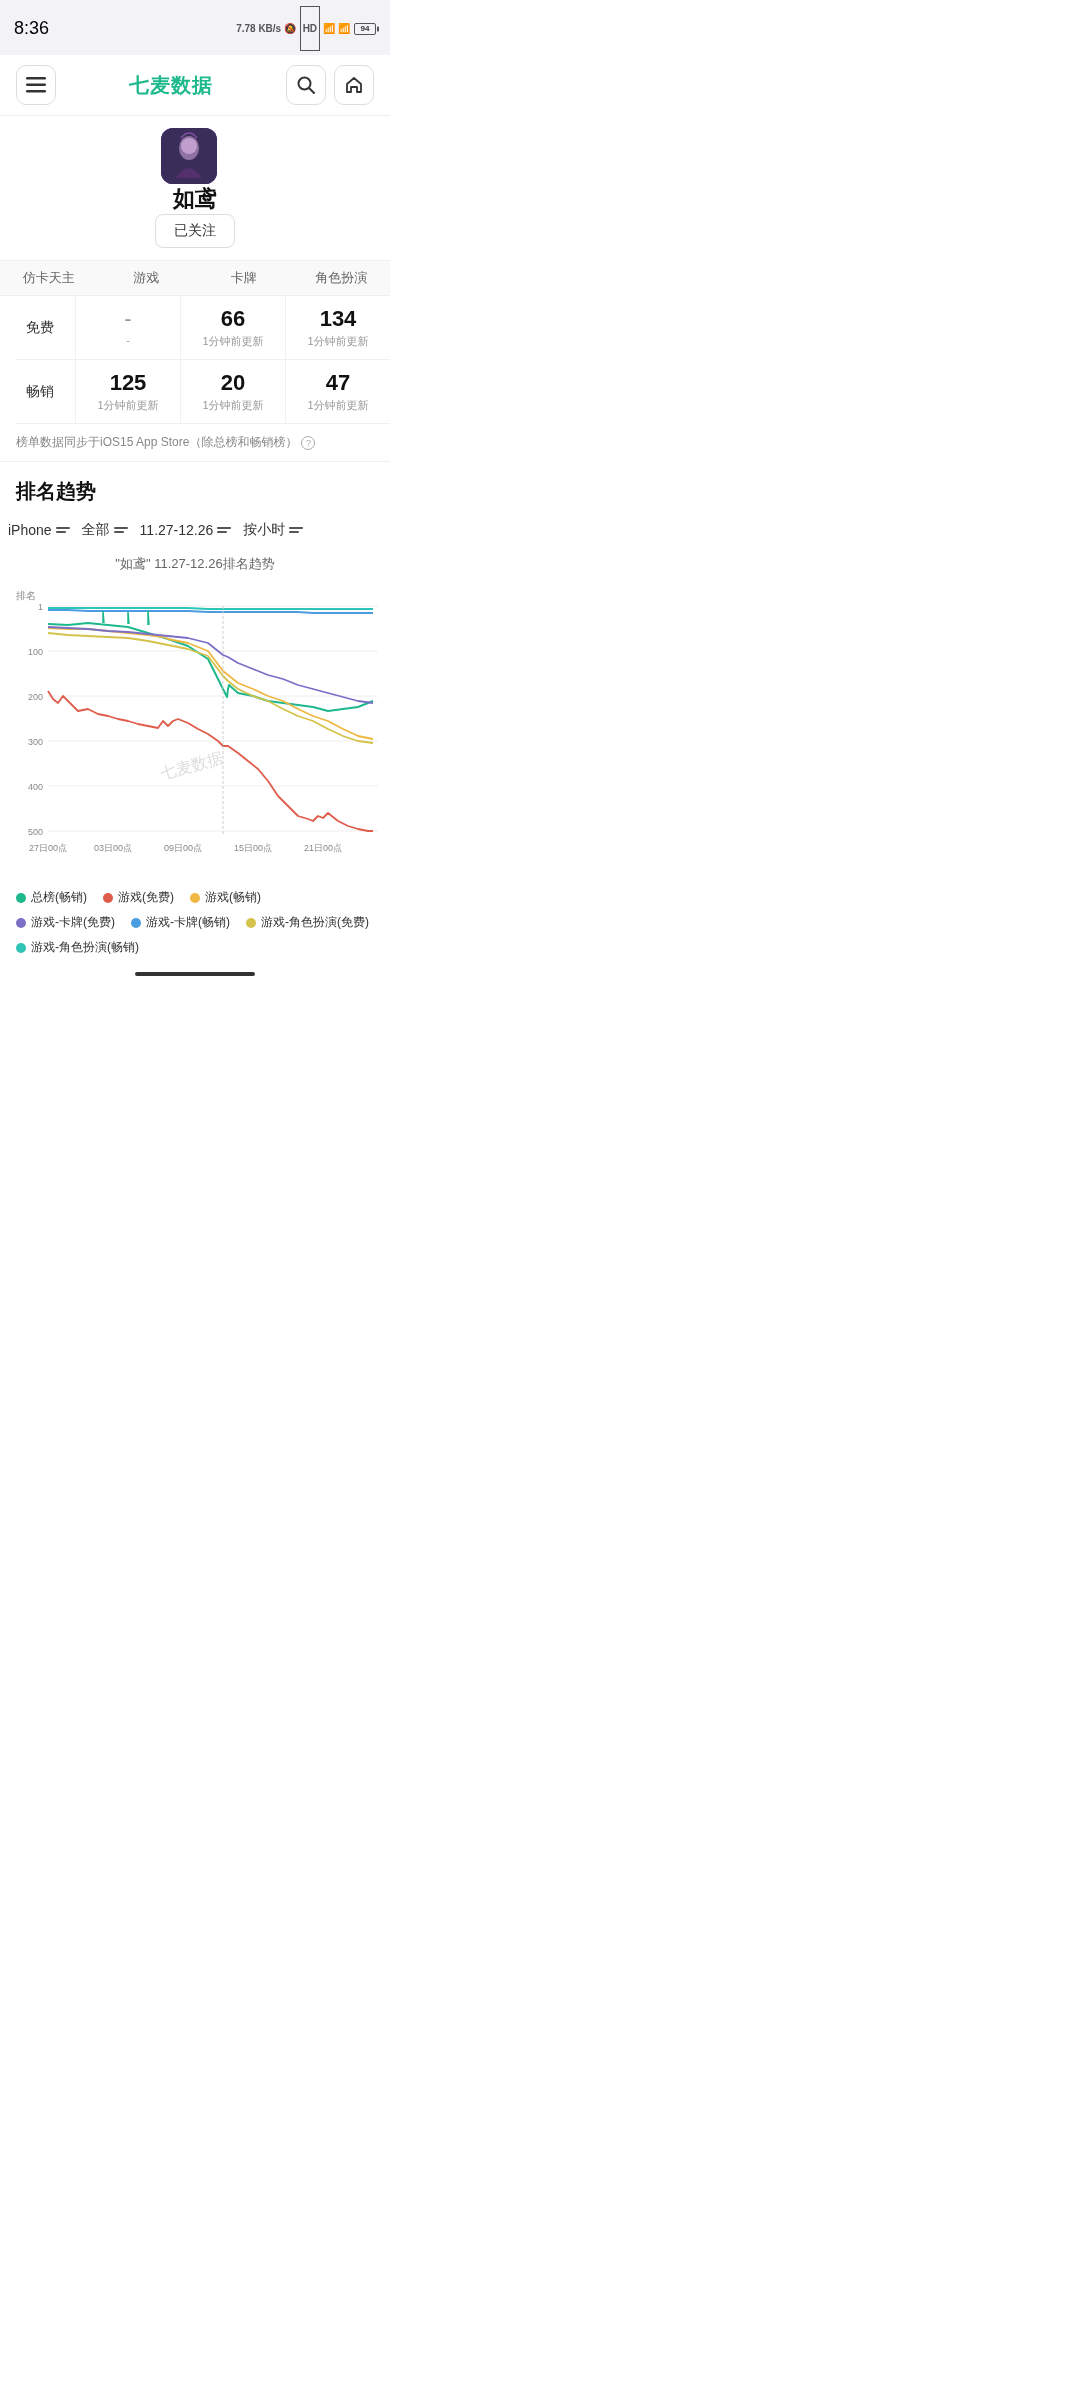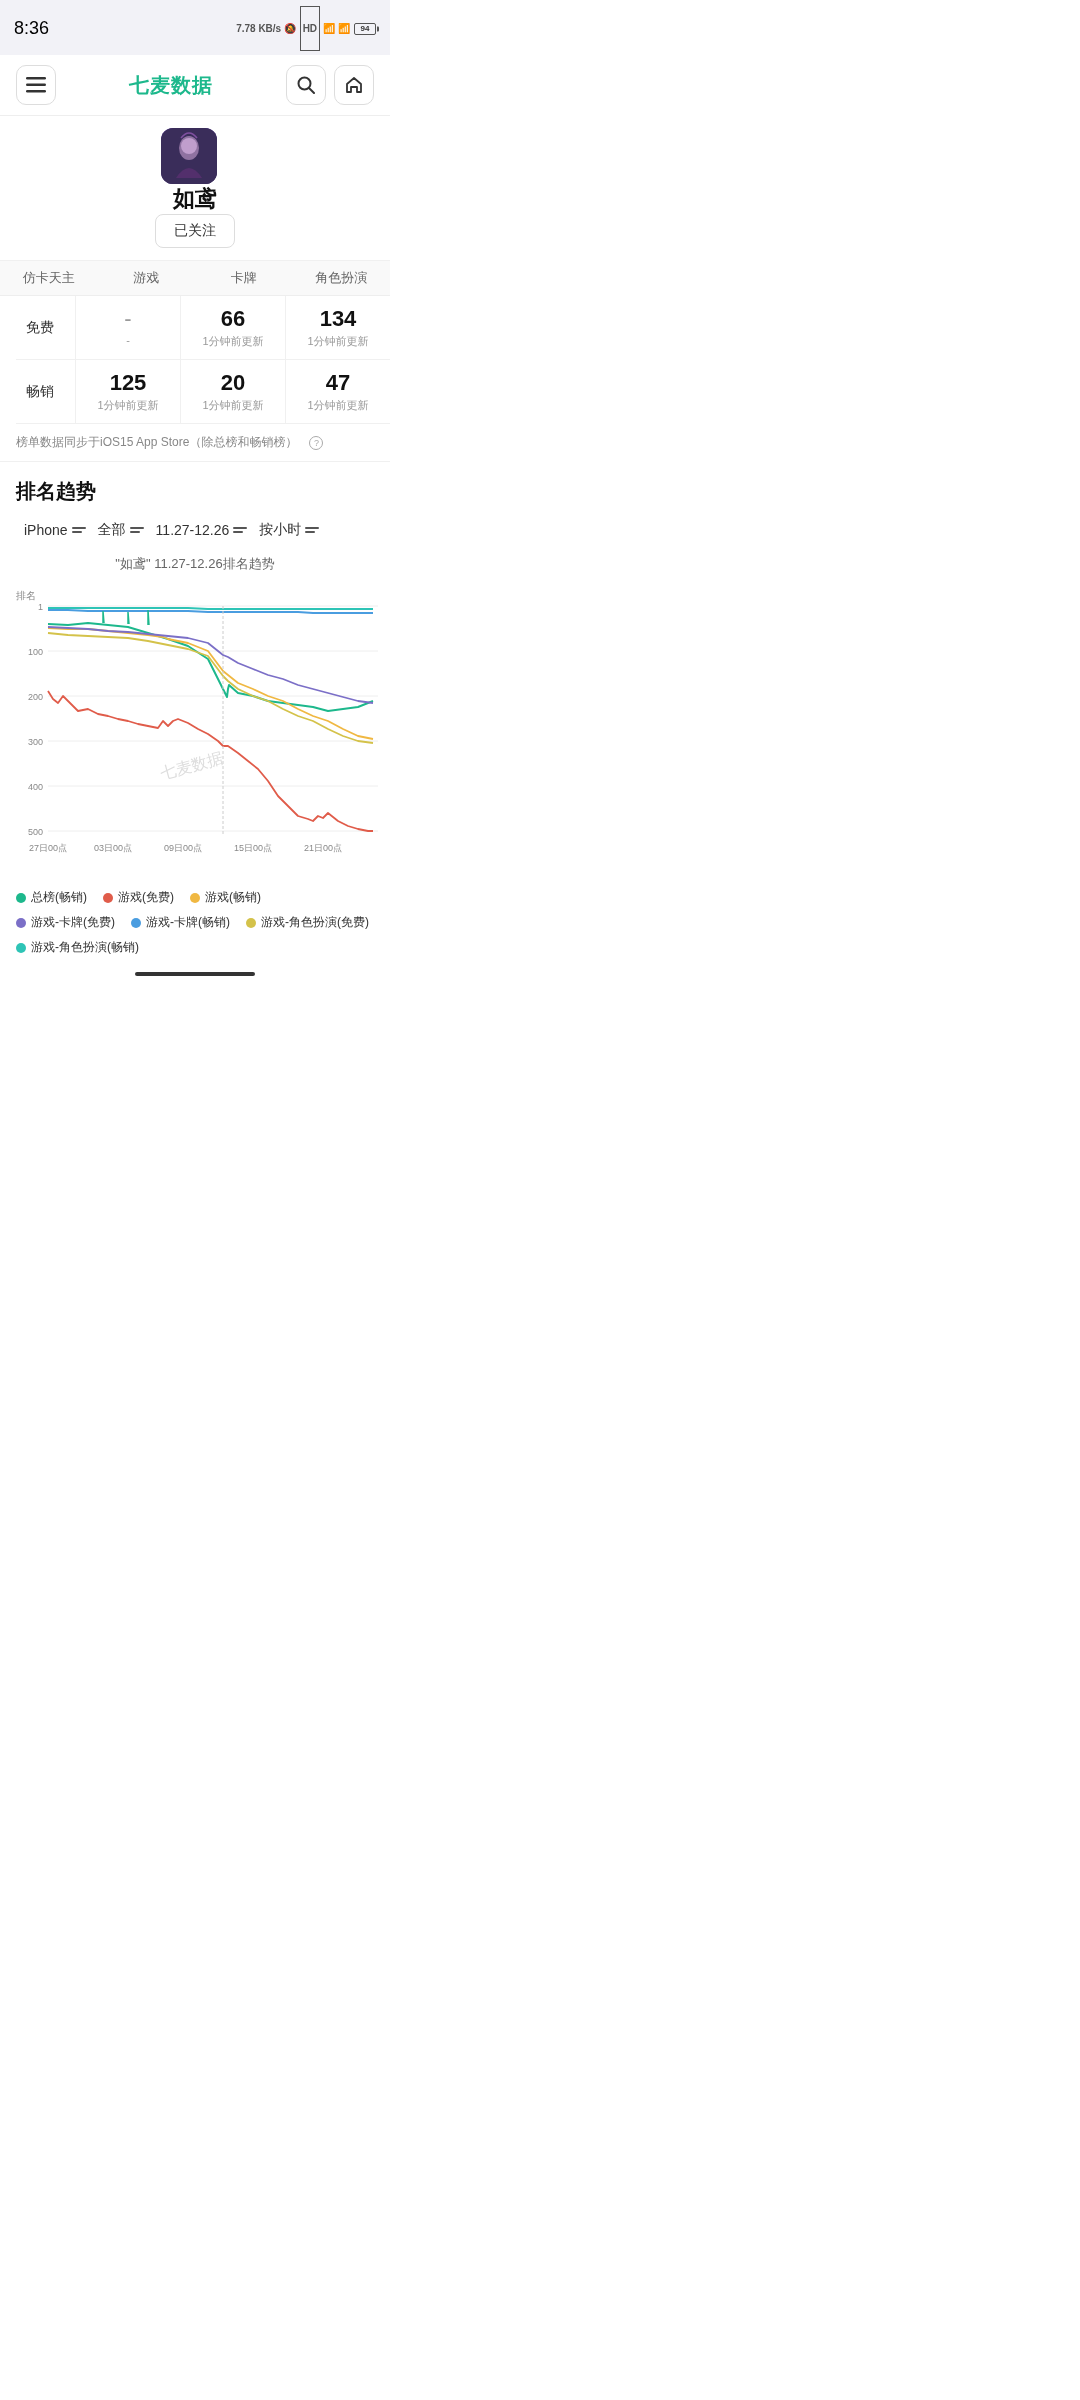--- a/index.html
+++ b/index.html
@@ -192,21 +192,21 @@
     }
 
     
     .notice {
       padding: 10px 16px;
       font-size: 12px;
       color: #888;
       border-bottom: 1px solid #f0f0f0;
       display: flex;
       align-items: center;
-      gap: 12px;
+      gap: 4px;
     }
     .notice-icon {
       width: 14px;
       height: 14px;
       border-radius: 50%;
       border: 1px solid #aaa;
       display: inline-flex;
       align-items: center;
       justify-content: center;
       font-size: 9px;
@@ -218,21 +218,21 @@
     .section-title {
       padding: 16px 16px 8px;
       font-size: 20px;
       font-weight: 700;
       color: #111;
     }
 
     
     .filter-row {
       display: flex;
-      padding: 8px 24px 12px;
+      padding: 8px 8px 12px;
       gap: 12px;
       align-items: center;
       flex-wrap: wrap;
     }
     .filter-chip {
       display: flex;
       align-items: center;
       gap: 4px;
       font-size: 14px;
       color: #333;

